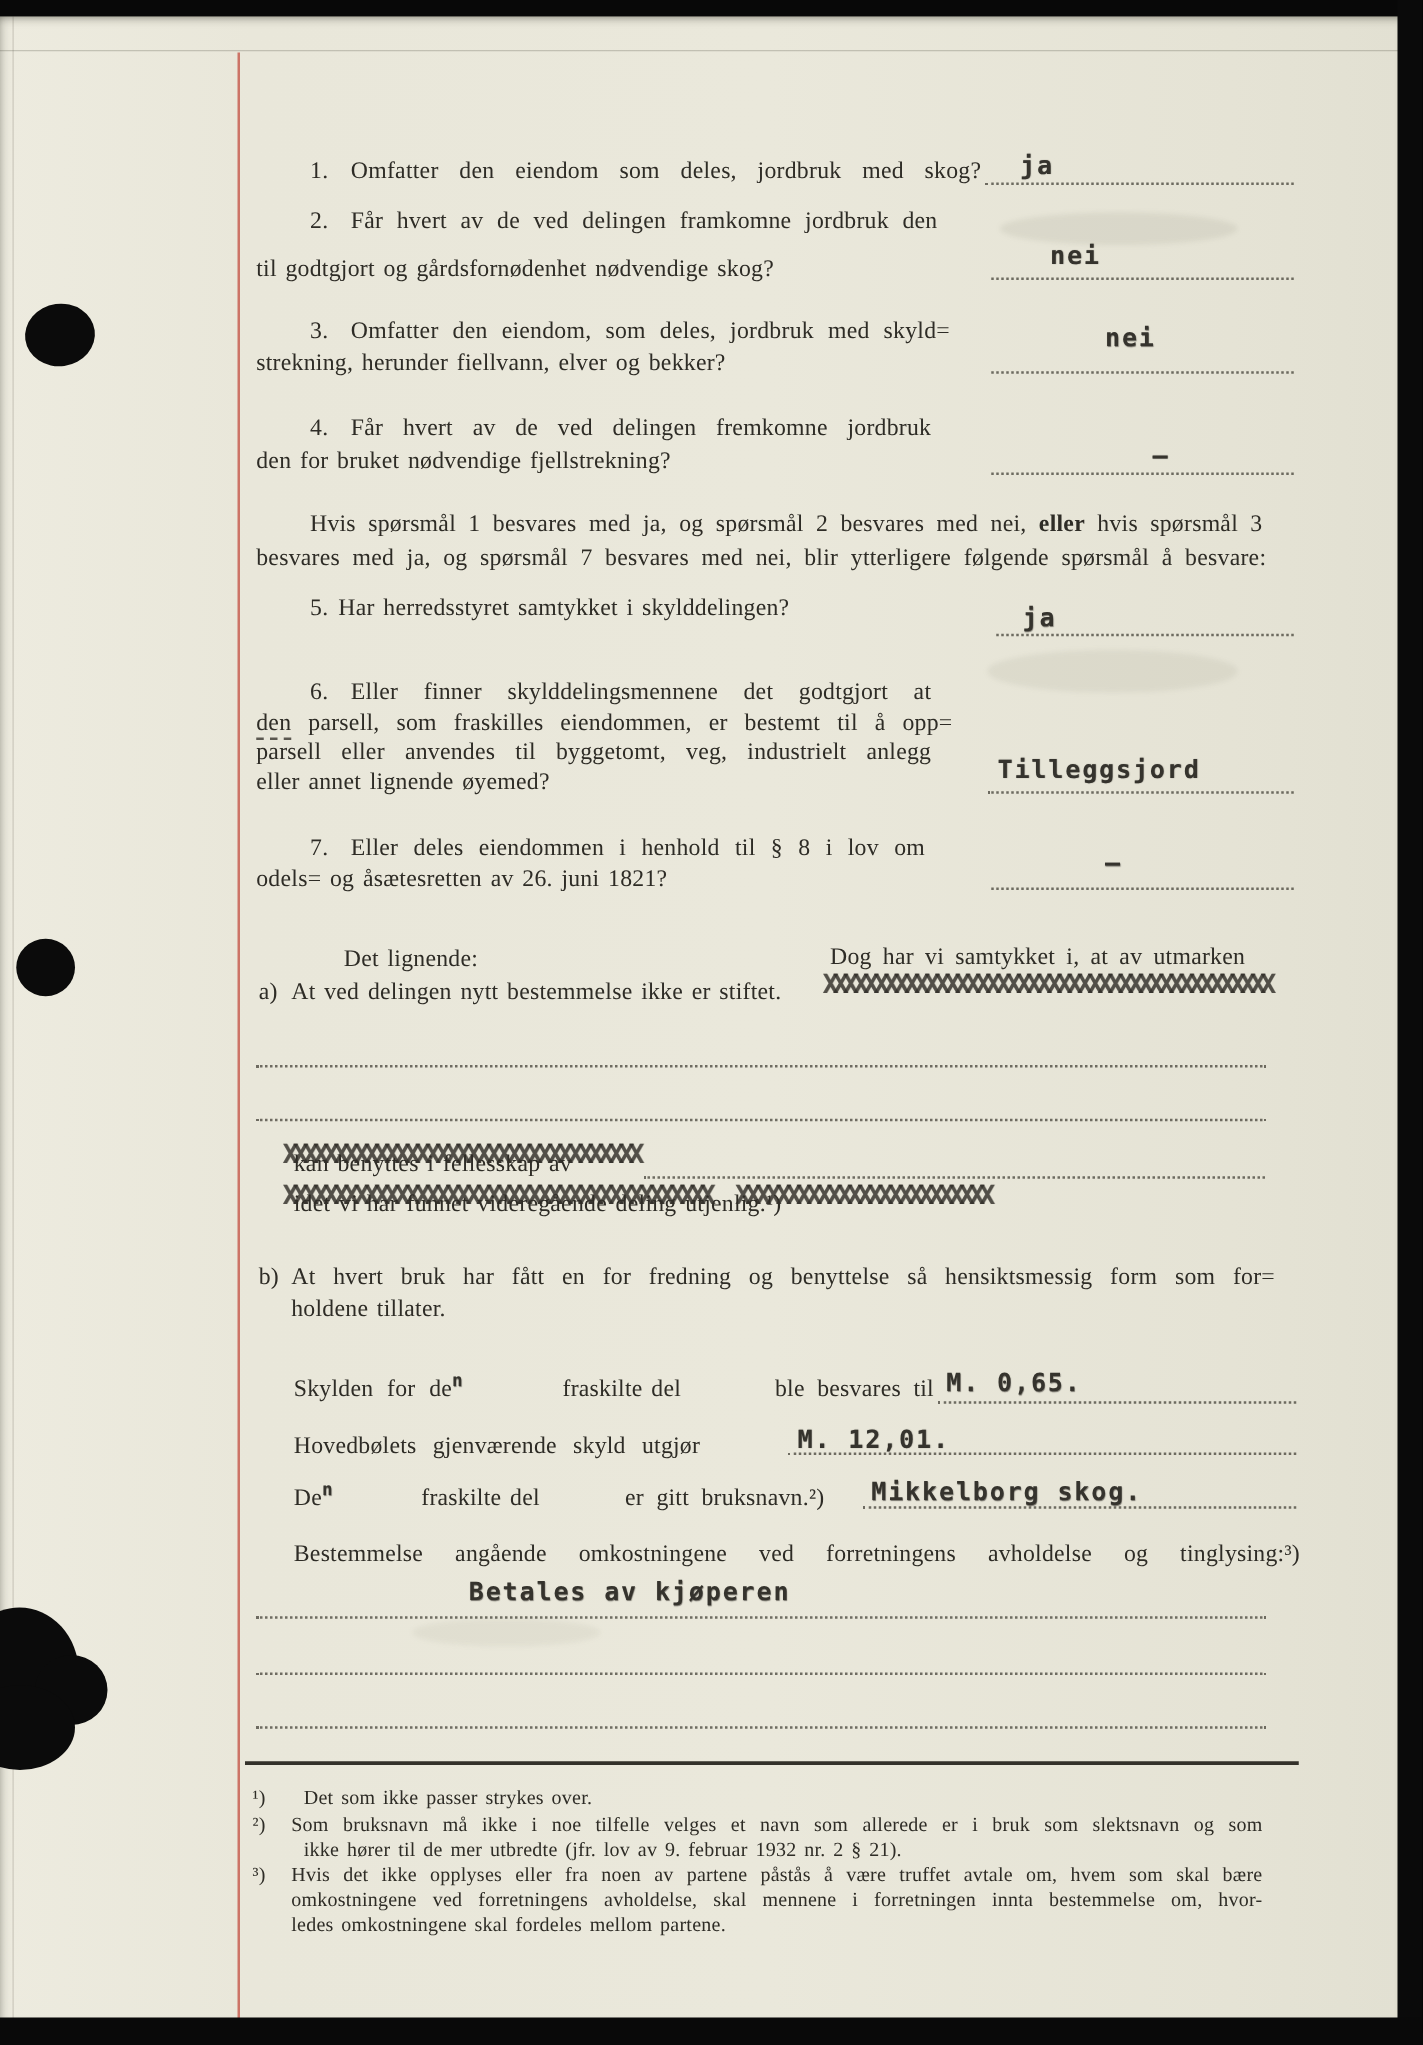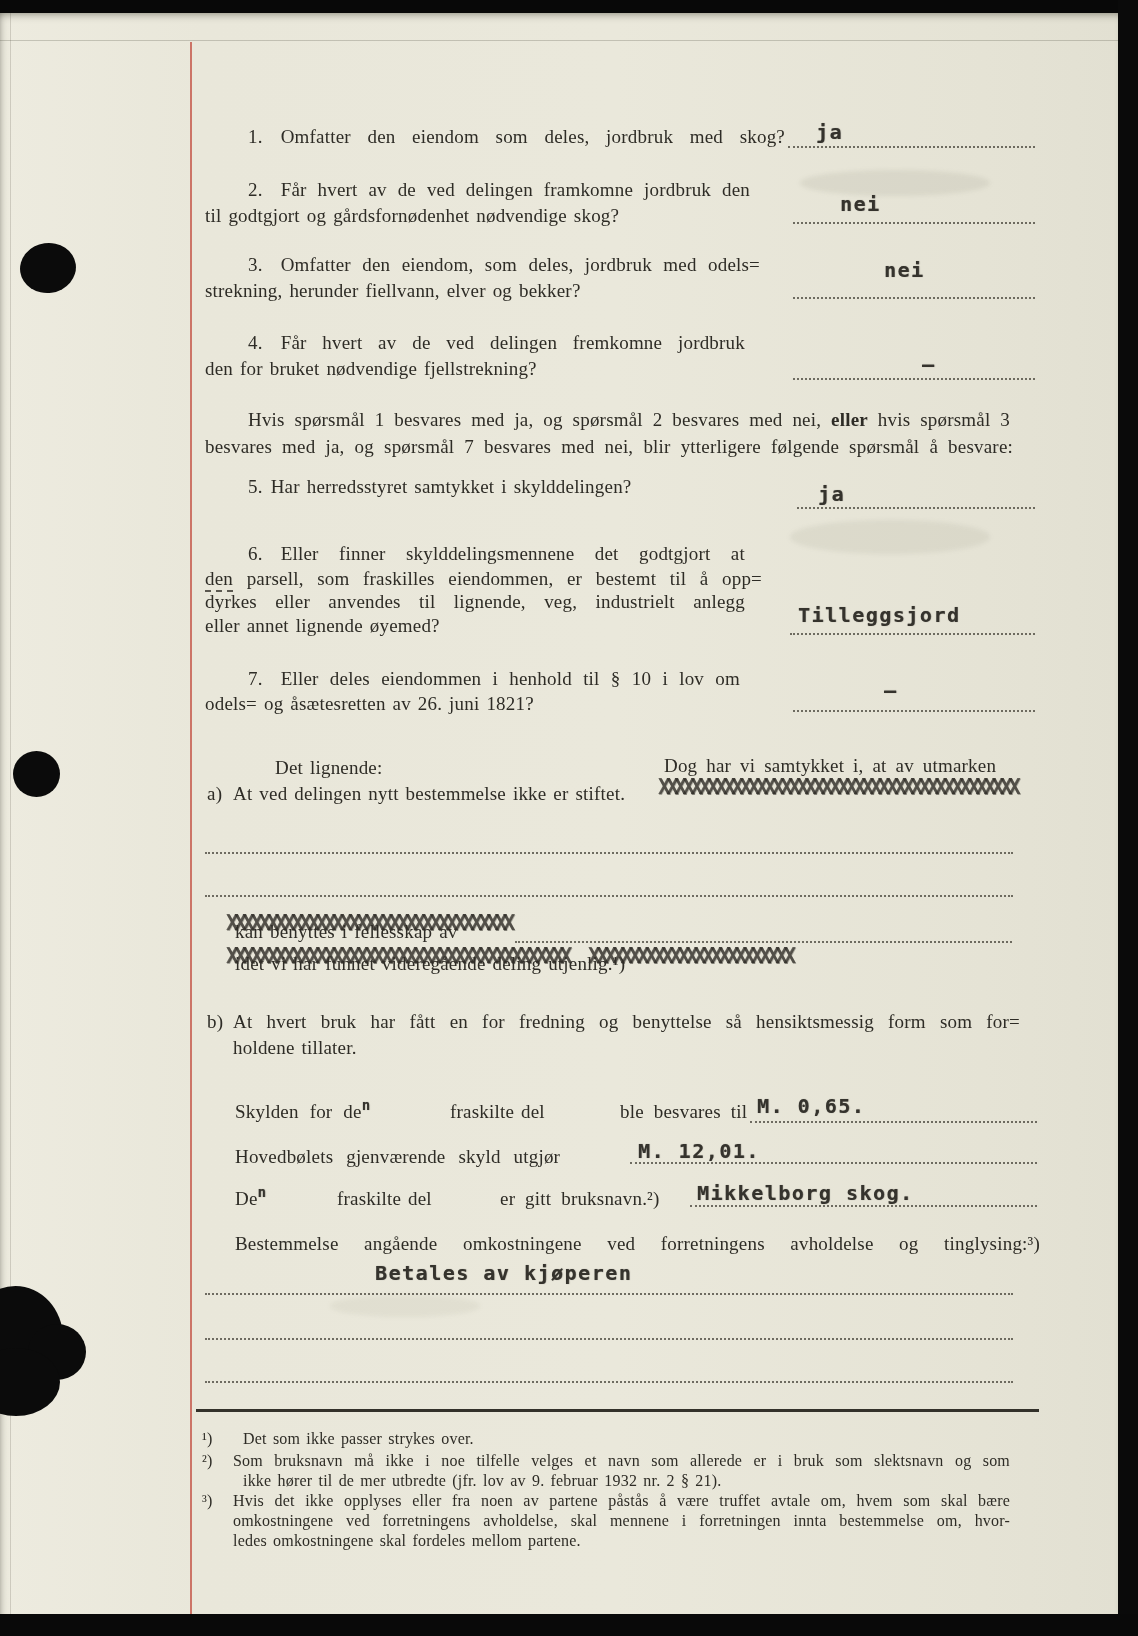--- a/index.html
+++ b/index.html
@@ -60,29 +60,29 @@
 <div class="abs stain" style="left:800px;top:170px;width:190px;height:26px;background:rgba(110,108,85,.10)"></div>
 <div class="abs stain" style="left:790px;top:520px;width:200px;height:34px;background:rgba(110,108,85,.09)"></div>
 <div class="abs stain" style="left:330px;top:1295px;width:150px;height:22px;background:rgba(110,108,85,.07)"></div>
 
 <div class="abs t just" style="left:248px;top:126px;width:537px">
   <span class="num">1.</span><span>Omfatter den eiendom som deles, jordbruk med skog?</span>
 </div>
 <div class="abs typed" style="left:816px;top:120px">ja</div>
 <div class="abs dotted" style="left:788px;top:146px;width:247px"></div>
 
-<div class="abs t just" style="left:248px;top:179px;width:502px">
+<div class="abs t just" style="left:248px;top:166px;width:502px">
   <span class="num">2.</span><span>Får hvert av de ved delingen framkomne jordbruk den</span>
 </div>
 <div class="abs t" style="left:205px;top:205px">til godtgjort og gårdsfornødenhet nødvendige skog?</div>
 <div class="abs typed" style="left:840px;top:192px">nei</div>
 <div class="abs dotted" style="left:793px;top:222px;width:242px"></div>
 
 <div class="abs t just" style="left:248px;top:254px;width:512px">
-  <span class="num">3.</span><span>Omfatter den eiendom, som deles, jordbruk med odels=</span>
+  <span class="num">3.</span><span>Omfatter den eiendom, som deles, jordbruk med skyld=</span>
 </div>
 <div class="abs t" style="left:205px;top:280px">strekning, herunder fiellvann, elver og bekker?</div>
 <div class="abs typed" style="left:884px;top:258px">nei</div>
 <div class="abs dotted" style="left:793px;top:297px;width:242px"></div>
 
 <div class="abs t just" style="left:248px;top:332px;width:497px">
   <span class="num">4.</span><span>Får hvert av de ved delingen fremkomne jordbruk</span>
 </div>
 <div class="abs t" style="left:205px;top:358px">den for bruket nødvendige fjellstrekning?</div>
 <div class="abs typed" style="left:922px;top:352px">–</div>
@@ -98,27 +98,27 @@
 </div>
 <div class="abs typed" style="left:818px;top:482px">ja</div>
 <div class="abs dotted" style="left:797px;top:507px;width:238px"></div>
 
 <div class="abs t just" style="left:248px;top:543px;width:497px">
   <span class="num">6.</span><span>Eller finner skylddelingsmennene det godtgjort at</span>
 </div>
 <div class="abs t just" style="left:205px;top:568px;width:557px">
   <span class="u-dash">den</span><span> parsell, som fraskilles eiendommen, er bestemt til å opp=</span>
 </div>
-<div class="abs t just" style="left:205px;top:591px;width:540px">dyrkes eller anvendes til lignende, veg, industrielt anlegg</div>
+<div class="abs t just" style="left:205px;top:591px;width:540px">parsell eller anvendes til byggetomt, veg, industrielt anlegg</div>
 <div class="abs t" style="left:205px;top:615px">eller annet lignende øyemed?</div>
 <div class="abs typed" style="left:798px;top:603px">Tilleggsjord</div>
 <div class="abs dotted" style="left:790px;top:633px;width:245px"></div>
 
 <div class="abs t just" style="left:248px;top:668px;width:492px">
-  <span class="num">7.</span><span>Eller deles eiendommen i henhold til § 10 i lov om</span>
+  <span class="num">7.</span><span>Eller deles eiendommen i henhold til § 8 i lov om</span>
 </div>
 <div class="abs t" style="left:205px;top:693px">odels= og åsætesretten av 26. juni 1821?</div>
 <div class="abs typed" style="left:884px;top:678px">–</div>
 <div class="abs dotted" style="left:793px;top:710px;width:242px"></div>
 
 <div class="abs t" style="left:275px;top:757px">Det lignende:</div>
 <div class="abs t" style="left:207px;top:783px">a)</div>
 <div class="abs t" style="left:233px;top:783px">At ved delingen nytt bestemmelse ikke er stiftet.</div>
 <div class="abs t" style="left:664px;top:755px;word-spacing:4px">Dog har vi samtykket i, at av utmarken</div>
 <div class="abs xover" style="left:658px;top:775px">XXXXXXXXXXXXXXXXXXXXXXXXXXXXXXXXXXXXXXXXXXXX</div>

